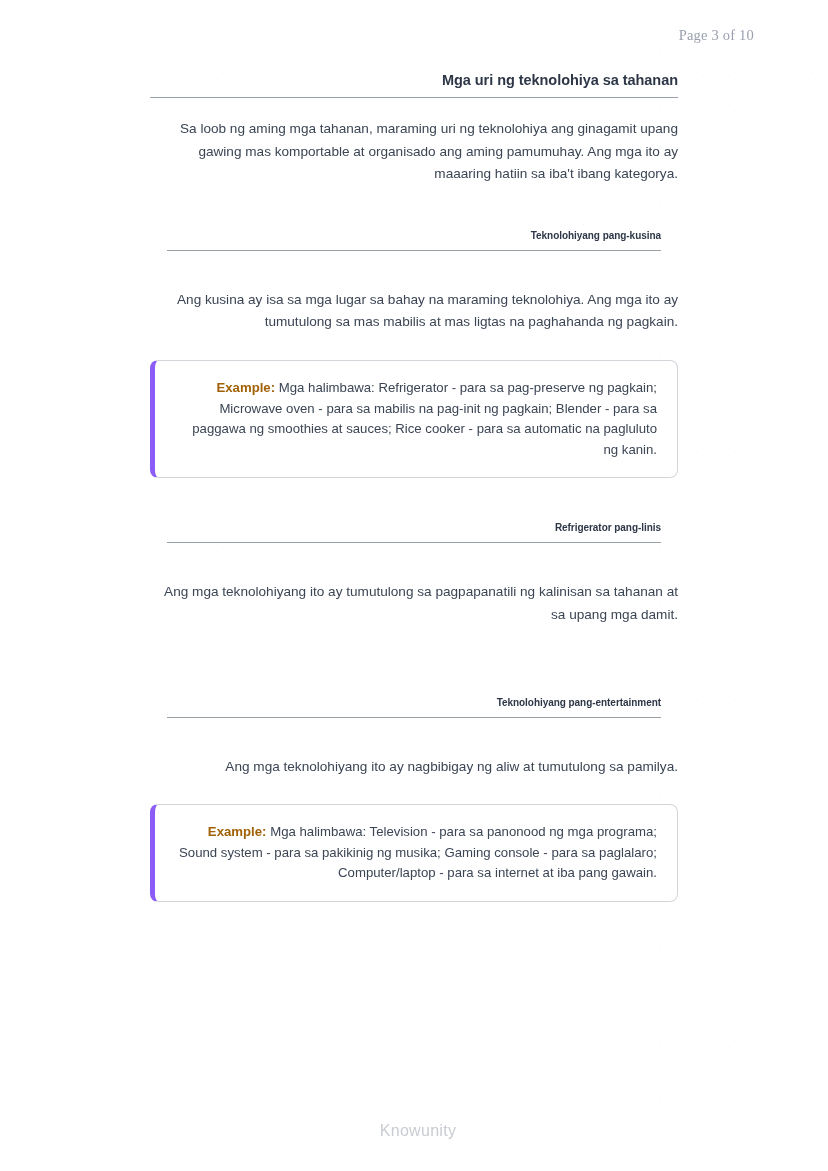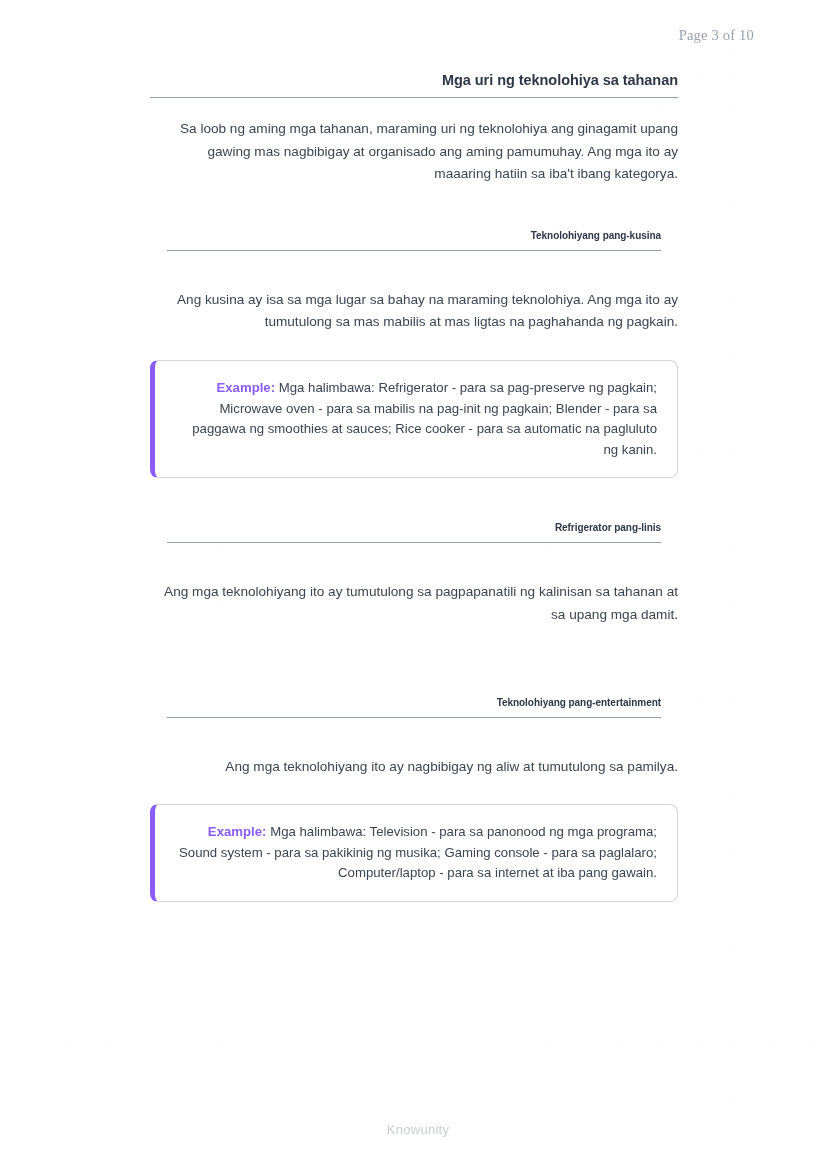--- a/index.html
+++ b/index.html
@@ -100,51 +100,51 @@
 
   .example-text {
     margin: 0;
     font-size: 13.2px;
     line-height: 20.6px;
     color: #3b4554;
   }
 
   .example-label {
     font-weight: bold;
-    color: #8b5cf6;
+    color: #a16207;
   }
 
   .watermark {
     position: absolute;
     left: 0;
     right: 0;
     top: 1122px;
     text-align: center;
-    font-size: 13px;
+    font-size: 16px;
     color: #c9ccd2;
     letter-spacing: 0.3px;
     margin-left: 8px;
   }
 </style>
 </head>
 <body>
 
 <div class="paper-texture"></div>
 
 <div class="page">
 
   <div class="page-number">Page 3 of 10</div>
 
   <div class="content">
 
     <h1 class="doc-title">Mga uri ng teknolohiya sa tahanan</h1>
 
     <div class="spacer-title-body"></div>
 
-    <p class="body-text">Sa loob ng aming mga tahanan, maraming uri ng teknolohiya ang ginagamit upang gawing mas nagbibigay at organisado ang aming pamumuhay. Ang mga ito ay maaaring hatiin sa iba't ibang kategorya.</p>
+    <p class="body-text">Sa loob ng aming mga tahanan, maraming uri ng teknolohiya ang ginagamit upang gawing mas komportable at organisado ang aming pamumuhay. Ang mga ito ay maaaring hatiin sa iba't ibang kategorya.</p>
 
     <div class="spacer-body-heading"></div>
 
     <h2 class="section-heading">Teknolohiyang pang-kusina</h2>
 
     <div class="spacer-heading-body"></div>
 
     <p class="body-text">Ang kusina ay isa sa mga lugar sa bahay na maraming teknolohiya. Ang mga ito ay tumutulong sa mas mabilis at mas ligtas na paghahanda ng pagkain.</p>
 
     <div class="spacer-body-box"></div>

